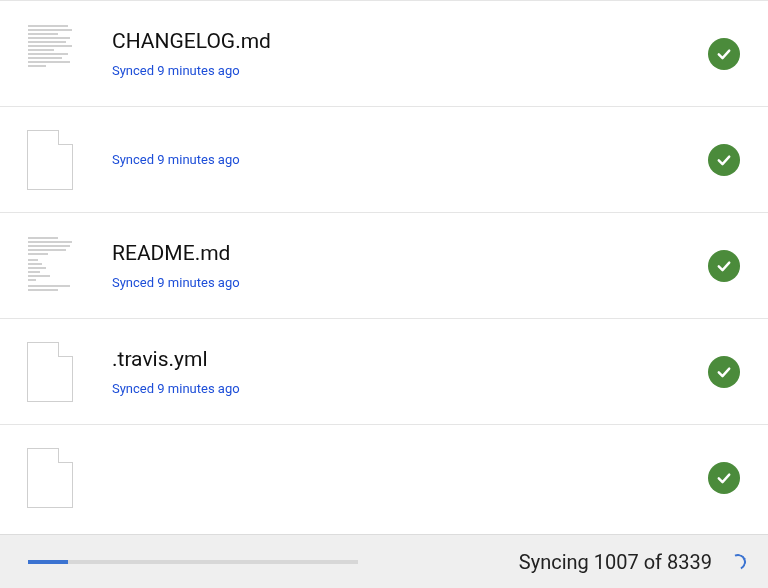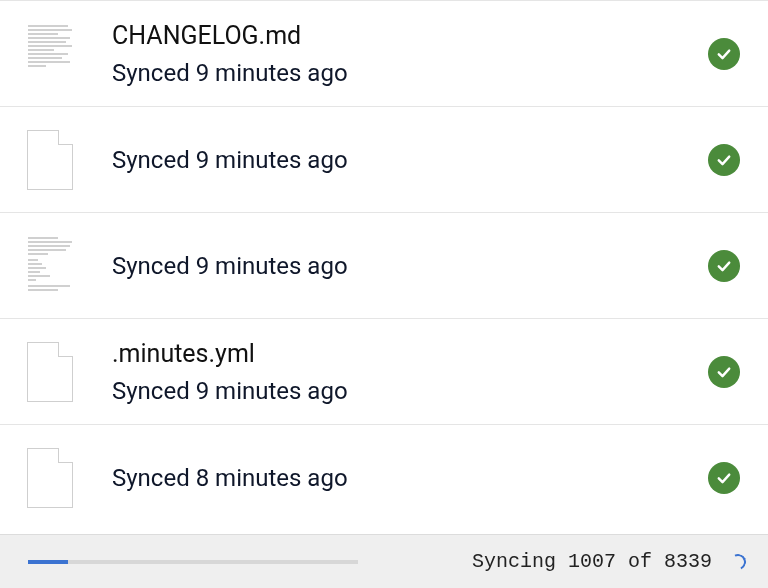--- a/index.html
+++ b/index.html
@@ -56,29 +56,29 @@
     position: relative;
   }
   .doc-thumb .line {
     position: absolute;
     left: 4px;
     height: 2px;
     background: #d0d0d0;
   }
   .meta { flex: 1; min-width: 0; }
   .fname {
-    font-size: 25px;
+    font-size: 21px;
     color: #111;
     font-weight: 400;
     line-height: 1.2;
     margin-bottom: 8px;
   }
   .status {
-    font-size: 24px;
-    color: #0f172a;
+    font-size: 13px;
+    color: #1d4ed8;
     font-weight: 400;
   }
   .badge {
     width: 32px; height: 32px;
     flex-shrink: 0;
     border-radius: 50%;
     background: #4b8b3b;
     display: flex;
     align-items: center;
     justify-content: center;
@@ -104,21 +104,20 @@
     position: absolute;
     left: 0; top: 0;
     height: 100%;
     background: #3b73d1;
   }
   .sync-text {
     margin-left: auto;
     font-size: 20px;
     color: #222;
     margin-right: 18px;
-    font-family: Liberation Mono, monospace;
   }
   .spinner {
     width: 16px; height: 16px;
     border: 2px solid transparent;
     border-top: 2px solid #3b73d1;
     border-right: 2px solid #3b73d1;
     border-radius: 50%;
     transform: rotate(20deg);
   }
 </style>
@@ -182,50 +181,50 @@
           <div class="line" style="top:30px;width:14px"></div>
           <div class="line" style="top:34px;width:18px"></div>
           <div class="line" style="top:38px;width:12px"></div>
           <div class="line" style="top:42px;width:22px"></div>
           <div class="line" style="top:46px;width:8px"></div>
           <div class="line" style="top:52px;width:42px"></div>
           <div class="line" style="top:56px;width:30px"></div>
         </div>
       </div>
       <div class="meta">
+        <div class="fname">README.md</div>
         <div class="status">Synced 9 minutes ago</div>
       </div>
       <div class="badge">
         <svg viewBox="0 0 24 24" fill="none" stroke="#fff" stroke-width="3.2" stroke-linecap="round" stroke-linejoin="round">
             <polyline points="5 12.5 10 17.5 19 7.5"></polyline>
           </svg>
       </div>
     </div>
 
     <div class="row">
       <div class="thumb">
         <div class="file-blank"></div>
       </div>
       <div class="meta">
-        <div class="fname">.minutes.yml</div>
+        <div class="fname">.travis.yml</div>
         <div class="status">Synced 9 minutes ago</div>
       </div>
       <div class="badge">
         <svg viewBox="0 0 24 24" fill="none" stroke="#fff" stroke-width="3.2" stroke-linecap="round" stroke-linejoin="round">
             <polyline points="5 12.5 10 17.5 19 7.5"></polyline>
           </svg>
       </div>
     </div>
 
     <div class="row">
       <div class="thumb">
         <div class="file-blank"></div>
       </div>
       <div class="meta">
-        <div class="status">Synced 8 minutes ago</div>
       </div>
       <div class="badge">
         <svg viewBox="0 0 24 24" fill="none" stroke="#fff" stroke-width="3.2" stroke-linecap="round" stroke-linejoin="round">
             <polyline points="5 12.5 10 17.5 19 7.5"></polyline>
           </svg>
       </div>
     </div>
 
   </div>
 

